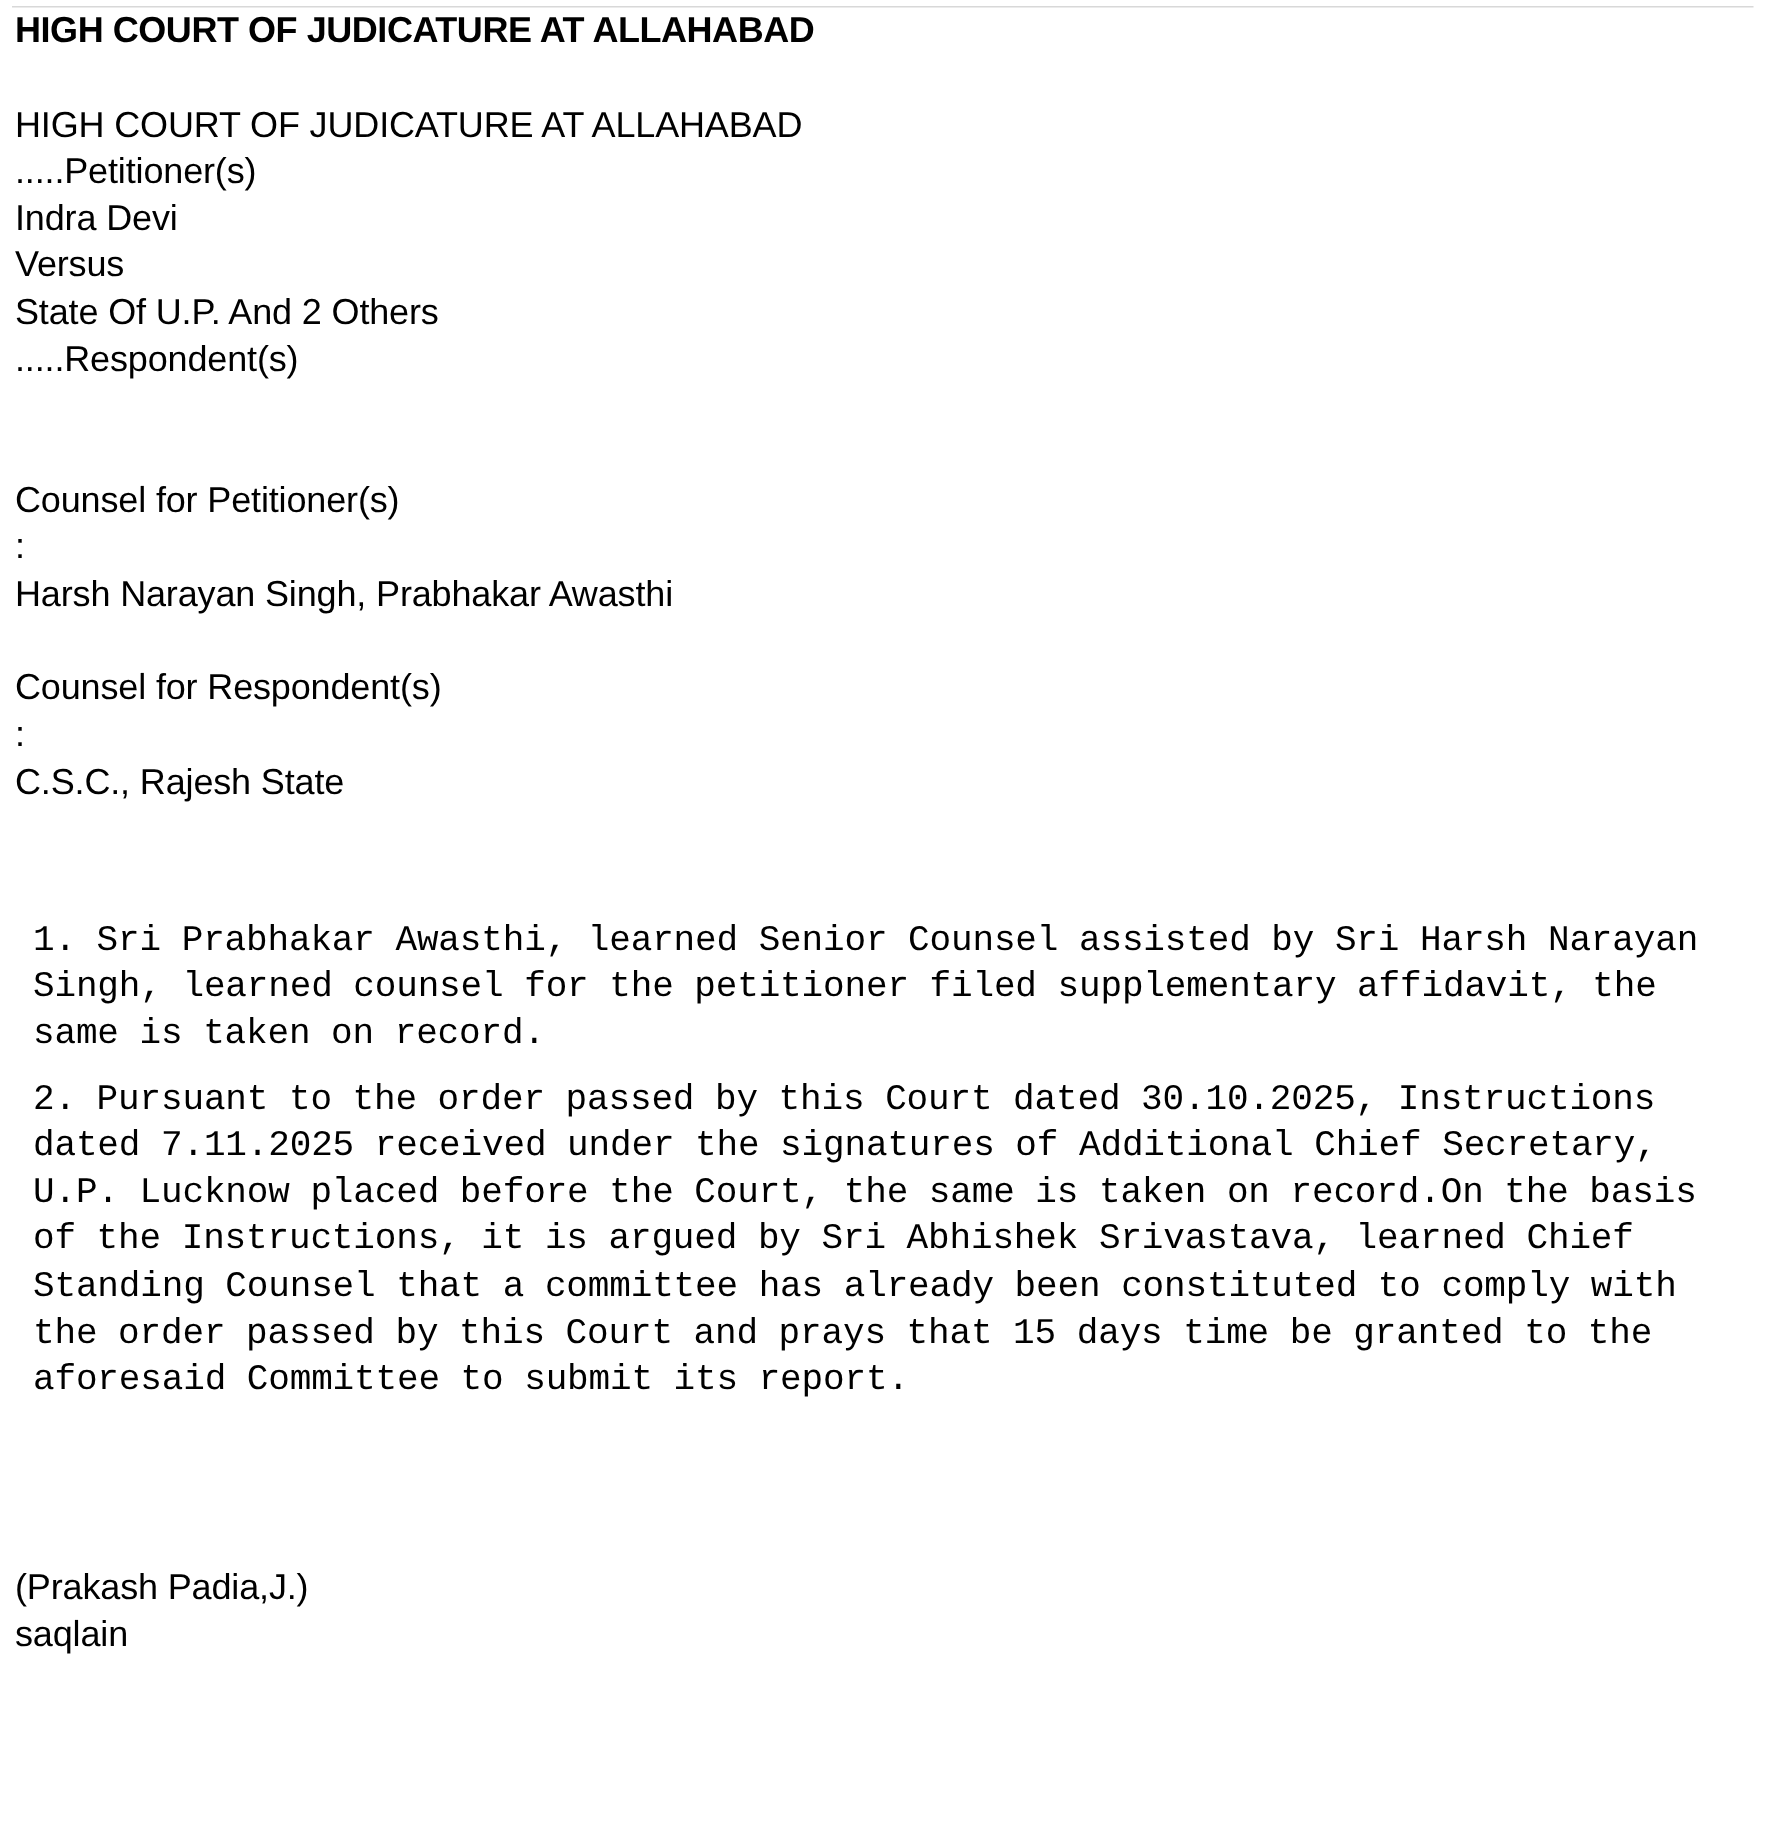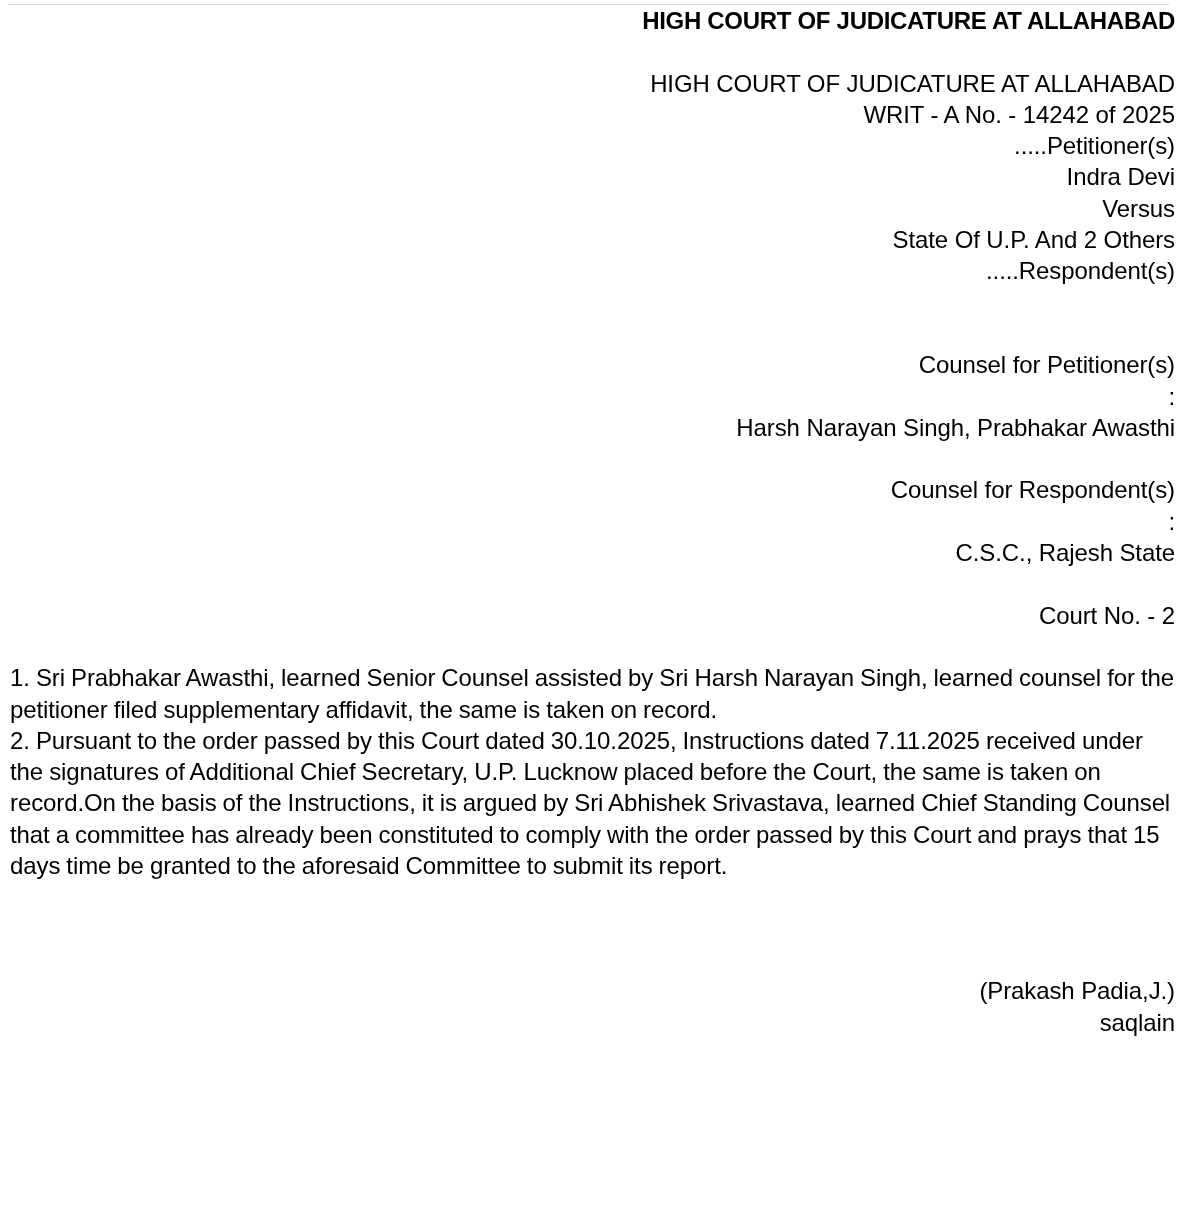--- a/index.html
+++ b/index.html
@@ -29,47 +29,46 @@
       top: 5px;
       width: 1165px;
       font-size: 24px;
       line-height: 31.3px;
       letter-spacing: -0.1px;
     }
     .line {
       display: block;
       white-space: pre-wrap;
       min-height: 31.3px;
-      text-align: right;
     }
     .bold-title {
       font-weight: bold;
       letter-spacing: -0.3px;
     }
     .para {
       display: block;
-      margin: 0;
+      margin: 12px;
       word-spacing: -0.5px;
+      font-family: Liberation Mono, monospace;
     }
     .gap { display: block; height: 31.3px; }
     .gap2 { display: block; height: 62.6px; }
     .gap3 { display: block; height: 94px; }
   </style>
 </head>
 <body>
 
 <div class="top-rule"></div>
 
 <div class="doc">
   <span class="line bold-title">HIGH COURT OF JUDICATURE AT ALLAHABAD</span>
   <span class="gap"></span>
 
   <div>
     <span class="line">HIGH COURT OF JUDICATURE AT ALLAHABAD</span>
-    <span class="line">WRIT - A No. - 14242 of 2025</span>
     <span class="line">.....Petitioner(s)</span>
     <span class="line">Indra Devi</span>
     <span class="line">Versus</span>
     <span class="line">State Of U.P. And 2 Others</span>
     <span class="line">.....Respondent(s)</span>
   </div>
 
   <span class="gap2"></span>
 
   <div>
@@ -81,21 +80,20 @@
   <span class="gap"></span>
 
   <div>
     <span class="line">Counsel for Respondent(s)</span>
     <span class="line">:</span>
     <span class="line">C.S.C., Rajesh State</span>
   </div>
 
   <span class="gap"></span>
 
-  <span class="line">Court No. - 2</span>
 
   <span class="gap"></span>
 
 
   <div>
     <p class="para">1. Sri Prabhakar Awasthi, learned Senior Counsel assisted by Sri Harsh Narayan Singh, learned counsel for the petitioner filed supplementary affidavit, the same is taken on record.</p>
     <p class="para">2. Pursuant to the order passed by this Court dated 30.10.2025, Instructions dated 7.11.2025 received under the signatures of Additional Chief Secretary, U.P. Lucknow placed before the Court, the same is taken on record.On the basis of the Instructions, it is argued by Sri Abhishek Srivastava, learned Chief Standing Counsel that a committee has already been constituted to comply with the order passed by this Court and prays that 15 days time be granted to the aforesaid Committee to submit its report.</p>
   </div>
 
   <span class="gap3"></span>

